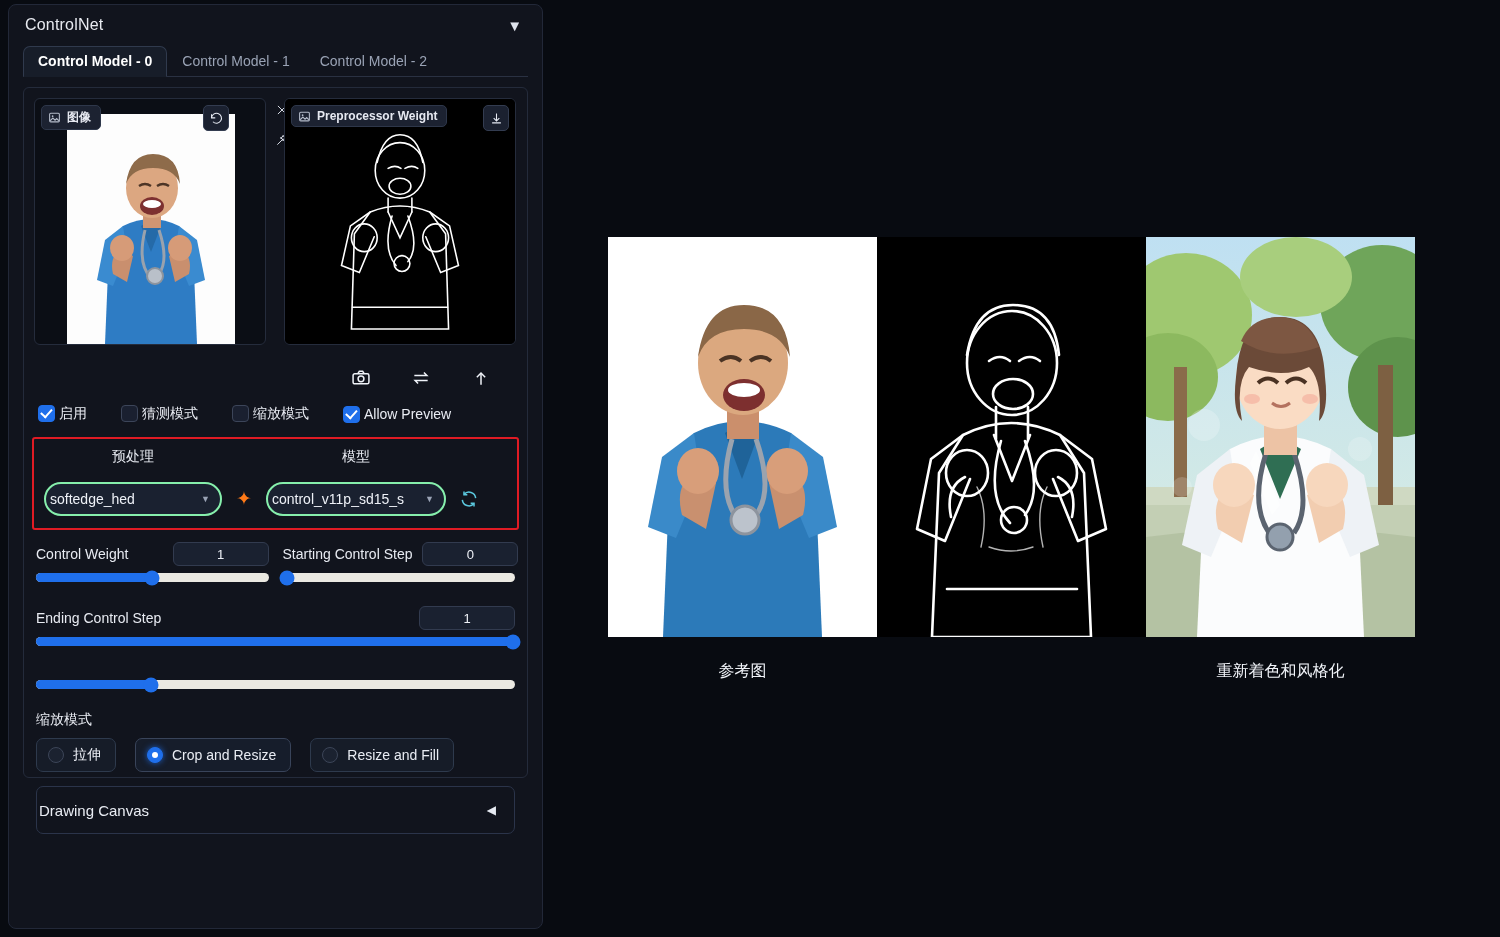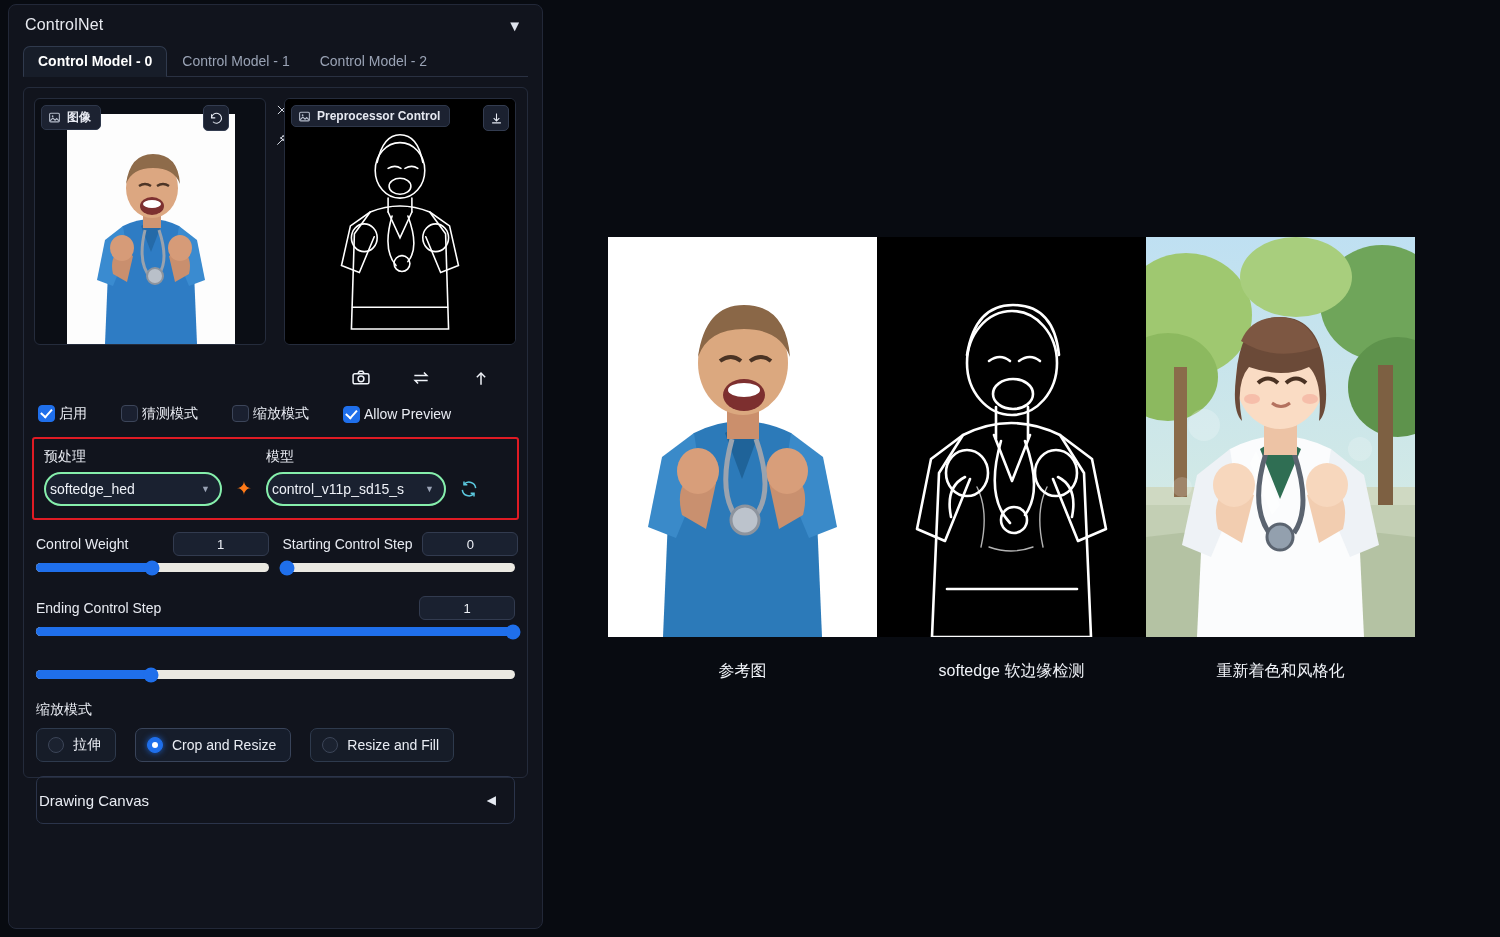--- a/index.html
+++ b/index.html
@@ -164,21 +164,21 @@
   .chk-label { color: #e9ecf3; font-size: 14px; white-space: nowrap; }
 
   
   .redbox {
     border: 2px solid #e01b24;
     border-radius: 3px;
     padding: 9px 10px 12px;
     margin: 0 -2px 12px;
     display: flex; align-items: flex-end; gap: 10px;
   }
-  .field { display: flex; flex-direction: column; gap: 6px; }
+  .field { display: flex; flex-direction: column; gap: 16px; text-align: center; }
   .field-label { color: #e8ebf2; font-size: 14px; }
   .select {
     position: relative;
     background: #1a2130;
     border: 2px solid #86efac;
     border-radius: 17px;
     height: 34px;
     display: flex; align-items: center;
     padding: 0 24px 0 4px;
     color: #eef1f7; font-size: 14px;
@@ -377,21 +377,21 @@
       </div>
 
       <div class="img-panel" id="imgPanelB">
         <div class="img-frame" style="background:#000;">
           <div class="panel-badge">
             <svg class="badge-ico" viewBox="0 0 24 24">
               <rect x="3" y="4" width="18" height="16" rx="2" fill="none" stroke="#cfd6e4" stroke-width="2"></rect>
               <circle cx="8.5" cy="9.5" r="1.6" fill="#cfd6e4"></circle>
               <path d="M4 18l5-5 4 4 3-3 4 4" fill="none" stroke="#cfd6e4" stroke-width="2"></path>
             </svg>
-            <span>Preprocessor Control</span>
+            <span>Preprocessor Weight</span>
           </div>
 
           <svg class="photo" viewBox="0 0 232 247">
             <rect width="232" height="247" fill="#000"></rect>
             <g stroke="#fff" fill="none" stroke-width="1.6" stroke-linecap="round">
               <ellipse cx="116" cy="72" rx="25" ry="28"></ellipse>
               <path d="M93 64 q6 -28 23 -28 q18 0 23 28"></path>
               <path d="M104 70 q7 -4 13 0"></path>
               <path d="M121 70 q7 -4 13 0"></path>
               <ellipse cx="116" cy="88" rx="11" ry="8"></ellipse>
@@ -619,21 +619,20 @@
           <ellipse cx="179" cy="236" rx="21" ry="23"></ellipse>
           <path d="M74 280 q-6 -30 14 -40"></path>
           <path d="M195 280 q6 -30 -14 -40"></path>
           <path d="M70 352 h130"></path>
           <path d="M100 250 q12 24 4 60" stroke-width="1.4" opacity=".7"></path>
           <path d="M170 250 q-12 24 -4 60" stroke-width="1.4" opacity=".7"></path>
           <path d="M112 310 q22 8 44 0" stroke-width="1.4" opacity=".7"></path>
         </g>
       </svg>
     </div>
-    <div class="gcap">softedge 软边缘检测</div>
   </div>
 
   <div class="gcell">
     <div class="gimg">
       <svg class="fig" viewBox="0 0 269 400" preserveAspectRatio="none">
         <defs>
           <linearGradient id="sky" x1="0" y1="0" x2="0" y2="1">
             <stop offset="0" stop-color="#bfe0f2"></stop>
               <stop offset="1" stop-color="#dceedf"></stop>
           </linearGradient>

